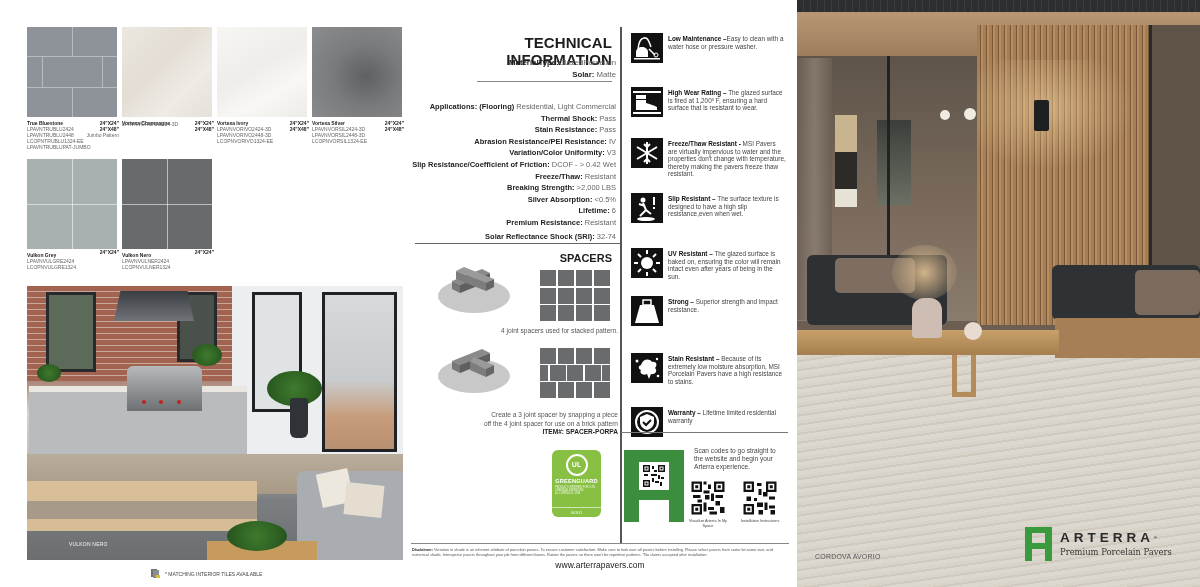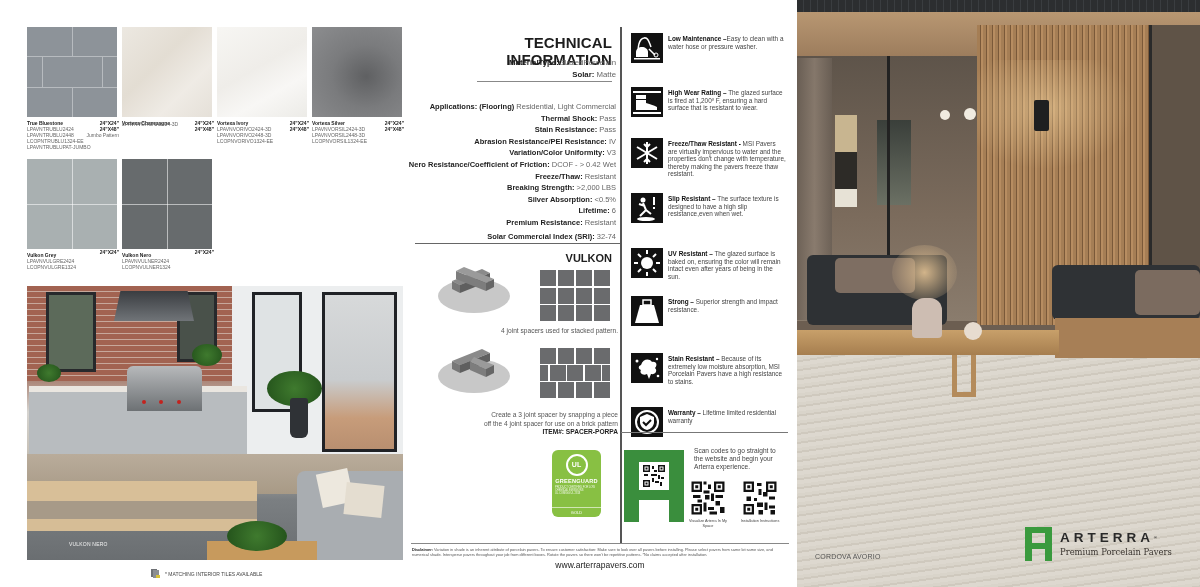--- a/index.html
+++ b/index.html
@@ -290,32 +290,32 @@
   <div class="spec-line" style="font-size:7.8px;line-height:11.5px;"><b>Solar:</b><span> Matte</span></div>
 </div>
 <div class="hr-short"></div>
 
 <div class="spec-lines" style="top:101px; line-height:11.6px;">
   <div class="spec-line"><b>Applications: (Flooring)</b><span> Residential, Light Commercial</span></div>
   <div class="spec-line"><b>Thermal Shock:</b><span> Pass</span></div>
   <div class="spec-line"><b>Stain Resistance:</b><span> Pass</span></div>
   <div class="spec-line"><b>Abrasion Resistance/PEI Resistance:</b><span> IV</span></div>
   <div class="spec-line"><b>Variation/Color Uniformity:</b><span> V3</span></div>
-  <div class="spec-line"><b>Nero Resistance/Coefficient of Friction:</b><span> DCOF - &gt; 0.42 Wet</span></div>
+  <div class="spec-line"><b>Slip Resistance/Coefficient of Friction:</b><span> DCOF - &gt; 0.42 Wet</span></div>
   <div class="spec-line"><b>Freeze/Thaw:</b><span> Resistant</span></div>
   <div class="spec-line"><b>Breaking Strength:</b><span> &gt;2,000 LBS</span></div>
   <div class="spec-line"><b>Silver Absorption:</b><span> &lt;0.5%</span></div>
   <div class="spec-line"><b>Lifetime:</b><span> 6</span></div>
   <div class="spec-line"><b>Premium Resistance:</b><span> Resistant</span></div>
-  <div class="spec-line" style="margin-top:2.5px;"><b>Solar Commercial Index (SRI):</b><span> 32-74</span></div>
+  <div class="spec-line" style="margin-top:2.5px;"><b>Solar Reflectance Shock (SRI):</b><span> 32-74</span></div>
 </div>
 
 <div class="hr-long"></div>
 
-<div class="spacers-title">VULKON</div>
+<div class="spacers-title">SPACERS</div>
 
 <div class="spacer-disc" style="left:438px; top:279px;">
   <svg width="72" height="40" viewBox="0 0 72 40" style="position:absolute;left:0;top:-12px;">
     <polygon points="14,14 44,2 52,6 22,18" fill="#8a8a8a"></polygon>
       <polygon points="22,18 52,6 52,14 22,26" fill="#5f5f5f"></polygon>
       <polygon points="14,14 22,18 22,26 14,22" fill="#777"></polygon>
     <polygon points="18,4 26,0 56,12 48,16" fill="#9a9a9a"></polygon>
       <polygon points="48,16 56,12 56,20 48,24" fill="#666"></polygon>
       <polygon points="18,4 48,16 48,24 18,12" fill="#7d7d7d"></polygon>
   </svg>

